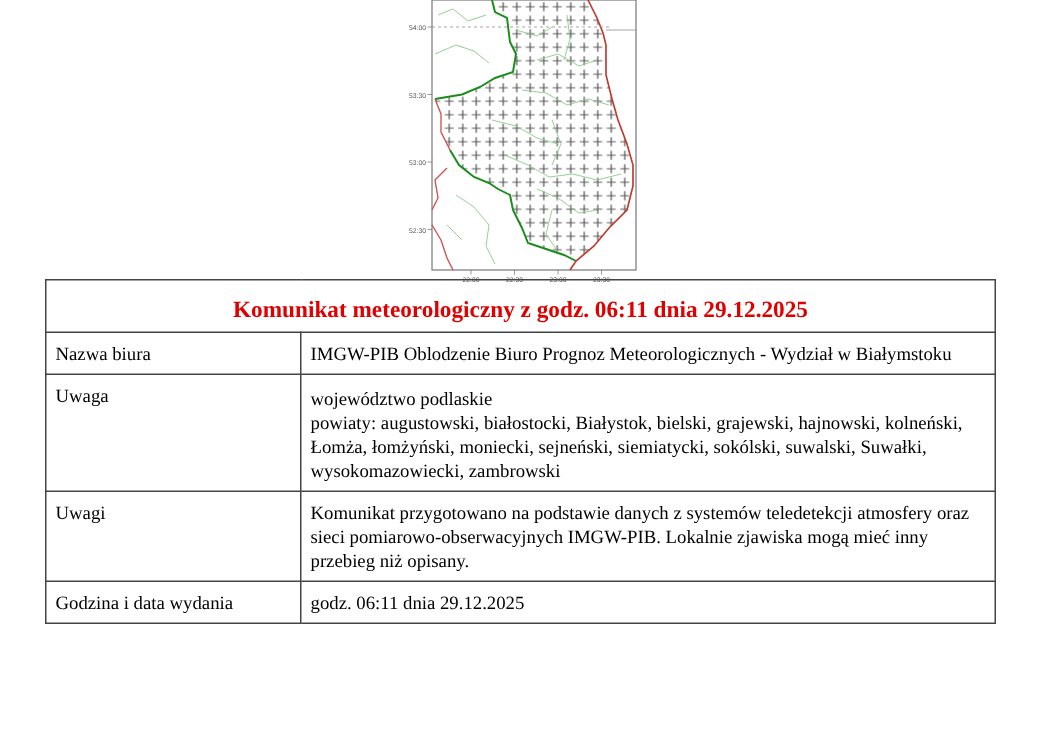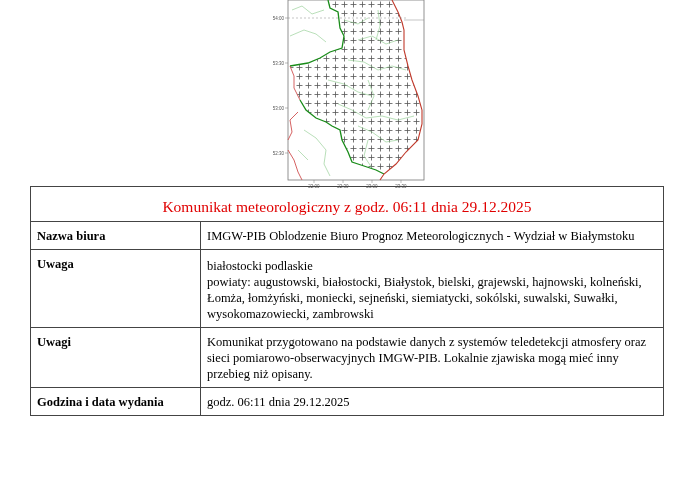--- a/index.html
+++ b/index.html
@@ -1,22 +1,22 @@
 <!DOCTYPE html>
 <html><head>
 <meta charset="utf-8">
 <style>
   html, body { margin:0; padding:0; background:#ffffff; }
   body { width:700px; height:500px; overflow:hidden; position:relative; font-family:"Liberation Serif", serif; color:#000; }
   .map-wrap { position:absolute; left:268px; top:0; width:170px; height:190px; }
   .map-svg { position:absolute; left:0; top:0; }
   .doc-table { position:absolute; left:30px; top:186px; width:634px; border-collapse:collapse; font-size:12.5px; }
   .doc-table td { border:1px solid #444; vertical-align:top; padding:4px 6px 5px 6px; line-height:16px; }
-  .doc-table td.title-cell { text-align:center; color:#e00000; font-weight:normal; font-size:15.5px; padding:12px 4px 4px 4px; height:18px; }
-  .doc-table td.label { width:157px; font-weight:bold; padding-top:6px; }
+  .doc-table td.title-cell { text-align:center; color:#e00000; font-weight:bold; font-size:15.5px; padding:12px 4px 4px 4px; height:18px; }
+  .doc-table td.label { width:157px; font-weight:normal; padding-top:6px; }
   .doc-table td.value { padding-top:6px; }
   .row-std td { height:16px; }
 </style>
 </head>
 <body>
 
 <div class="map-wrap">
   <svg class="map-svg" width="170" height="190" viewBox="0 0 170 190" xmlns="http://www.w3.org/2000/svg">
     <defs>
       <pattern id="hatch" x="0" y="0" width="9" height="9" patternUnits="userSpaceOnUse">
@@ -61,21 +61,21 @@
       <tr>
     <td colspan="2" class="title-cell">Komunikat meteorologiczny z godz. 06:11 dnia 29.12.2025</td>
   </tr>
   <tr class="row-std">
     <td class="label">Nazwa biura</td>
     <td class="value">IMGW-PIB Oblodzenie Biuro Prognoz Meteorologicznych - Wydział w Białymstoku</td>
   </tr>
   <tr>
     <td class="label">Uwaga</td>
     <td class="value" style="padding-top:8px;">
-      <div>białostocki podlaskie</div>
+      <div>województwo podlaskie</div>
       <div>powiaty: augustowski, białostocki, Białystok, bielski, grajewski, hajnowski, kolneński, Łomża, łomżyński, moniecki, sejneński, siemiatycki, sokólski, suwalski, Suwałki, wysokomazowiecki, zambrowski</div>
     </td>
   </tr>
   <tr>
     <td class="label">Uwagi</td>
     <td class="value">Komunikat przygotowano na podstawie danych z systemów teledetekcji atmosfery oraz sieci pomiarowo-obserwacyjnych IMGW-PIB. Lokalnie zjawiska mogą mieć  inny przebieg niż opisany.</td>
   </tr>
   <tr class="row-std">
     <td class="label">Godzina i data wydania</td>
     <td class="value">godz. 06:11 dnia 29.12.2025</td>

